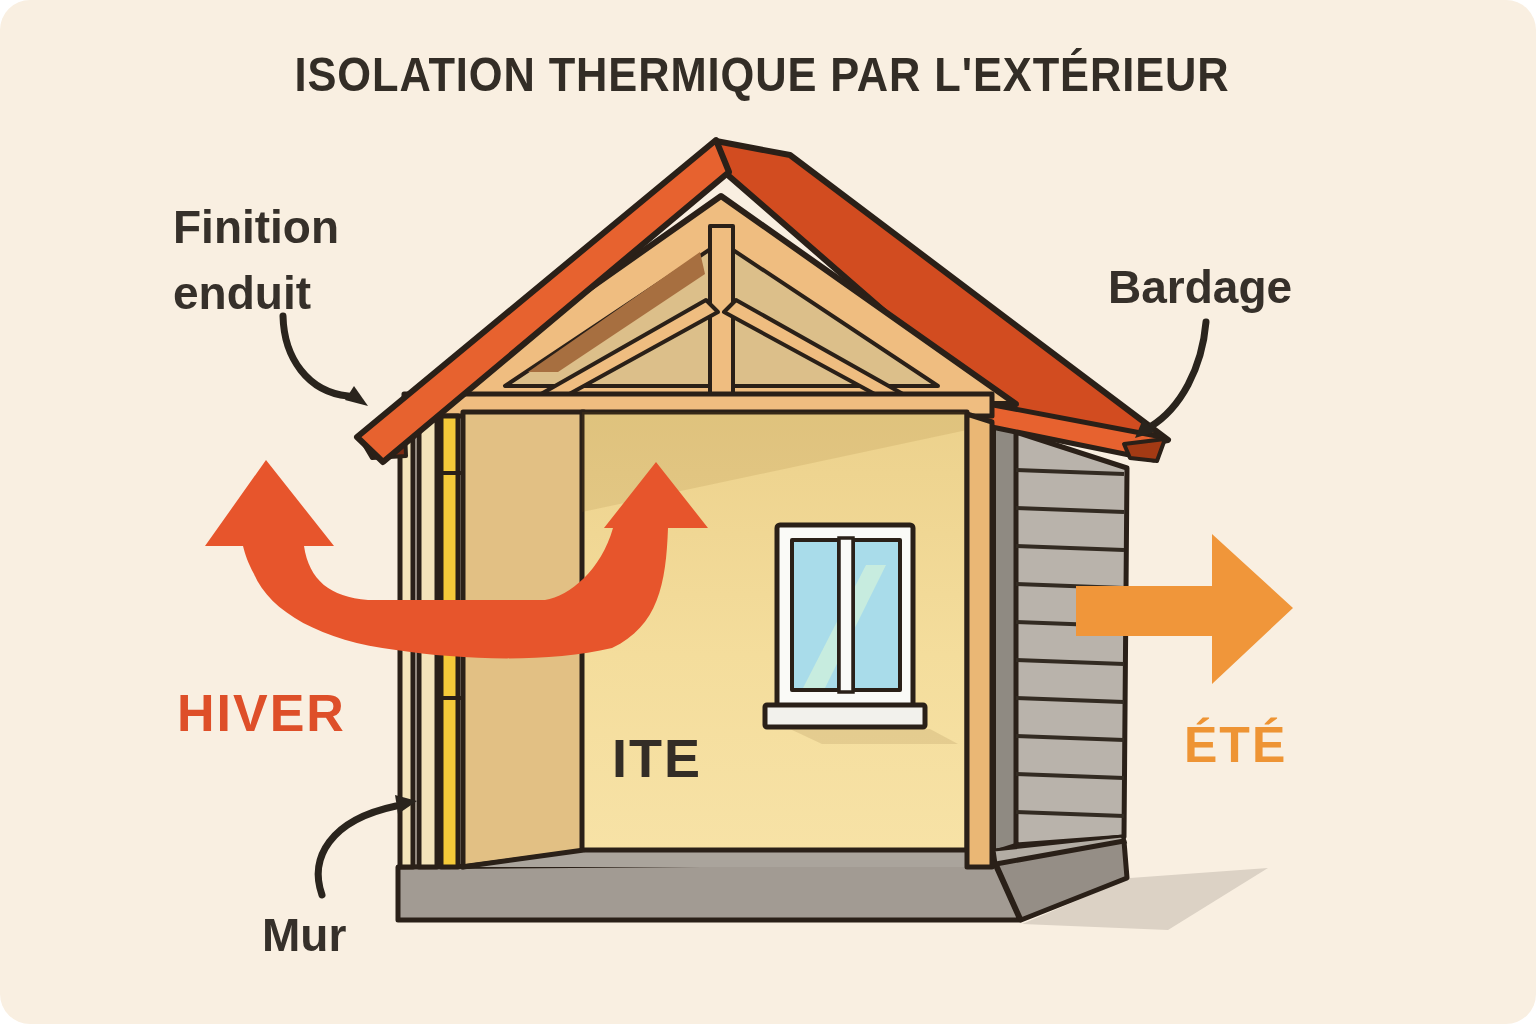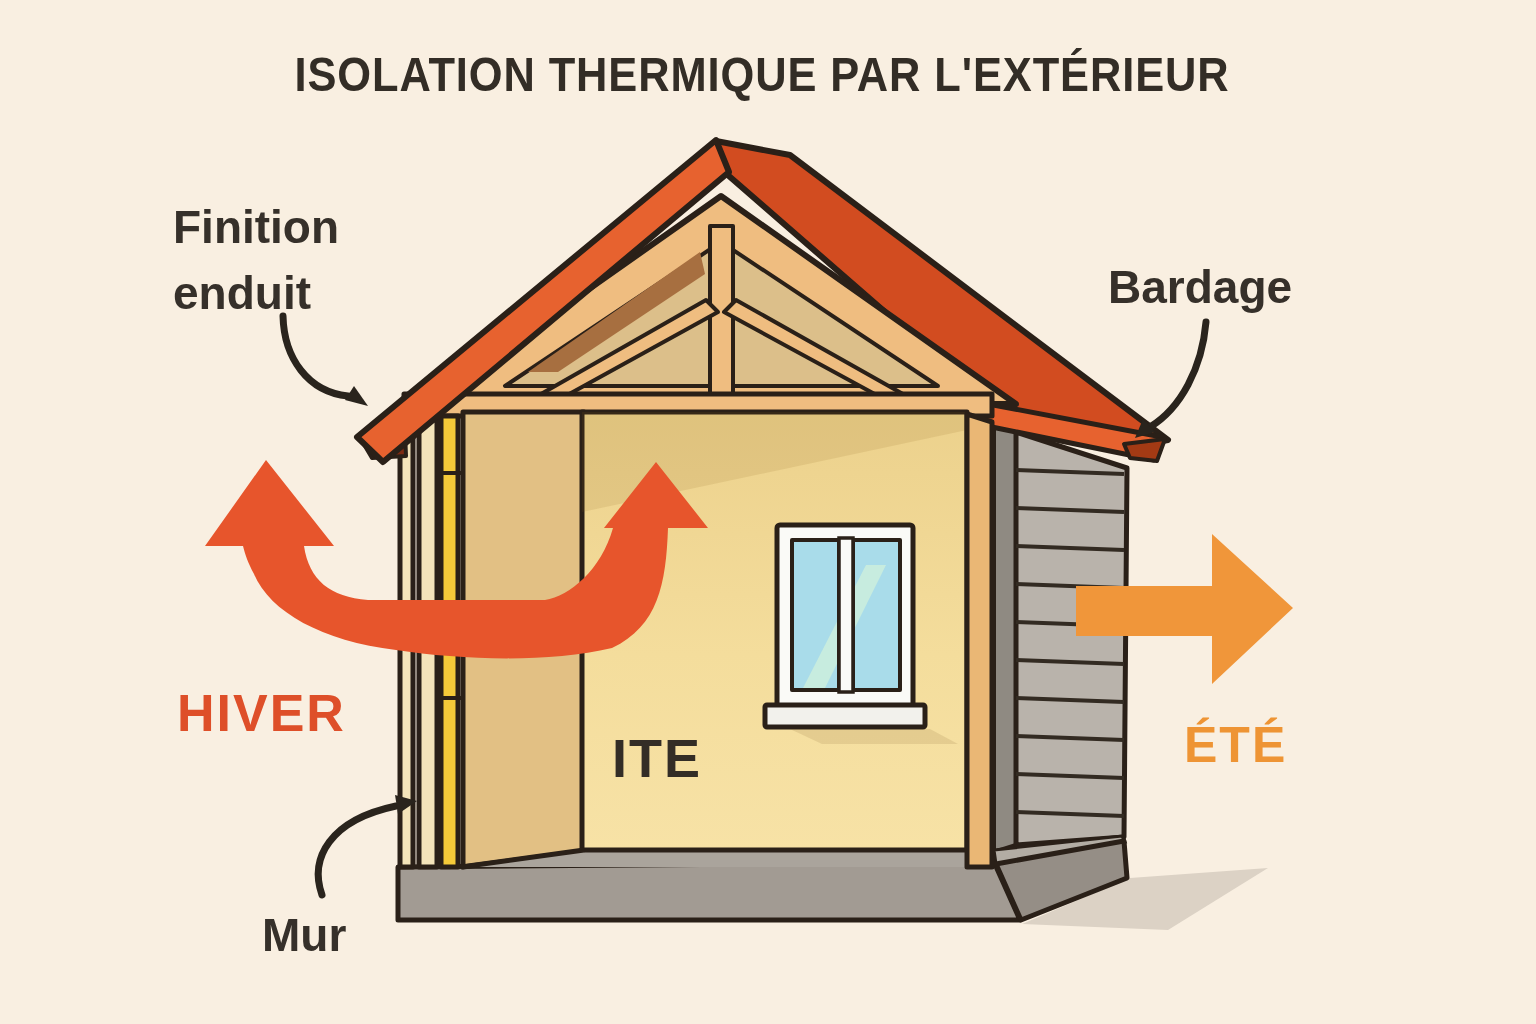--- a/index.html
+++ b/index.html
@@ -1,17 +1,17 @@
 <!DOCTYPE html>
 <html><head>
 <meta charset="utf-8">
 <style>
   html,body{margin:0;padding:0;}
   .stage{position:relative;width:1536px;height:1024px;overflow:hidden;
-         font-family:"Liberation Sans","DejaVu Sans",sans-serif;}
+         font-family:"Liberation Sans","DejaVu Sans",sans-serif;border-radius:30px;}
   svg{display:block;}
   .o5{stroke:#2a2018;stroke-width:5;stroke-linejoin:round;}
   .o4{stroke:#2a2018;stroke-width:4;stroke-linejoin:round;}
   .o6{stroke:#2a2018;stroke-width:6;stroke-linejoin:round;}
   .ann{stroke:#2a241d;stroke-width:7;fill:none;stroke-linecap:round;}
   .annhead{fill:#2a241d;}
   text{font-family:"Liberation Sans","DejaVu Sans",sans-serif;}
   .title-txt{font-size:48px;font-weight:800;letter-spacing:1px;}
   .label-txt{font-size:46px;font-weight:600;}
   .big-txt{font-weight:800;letter-spacing:2px;}

